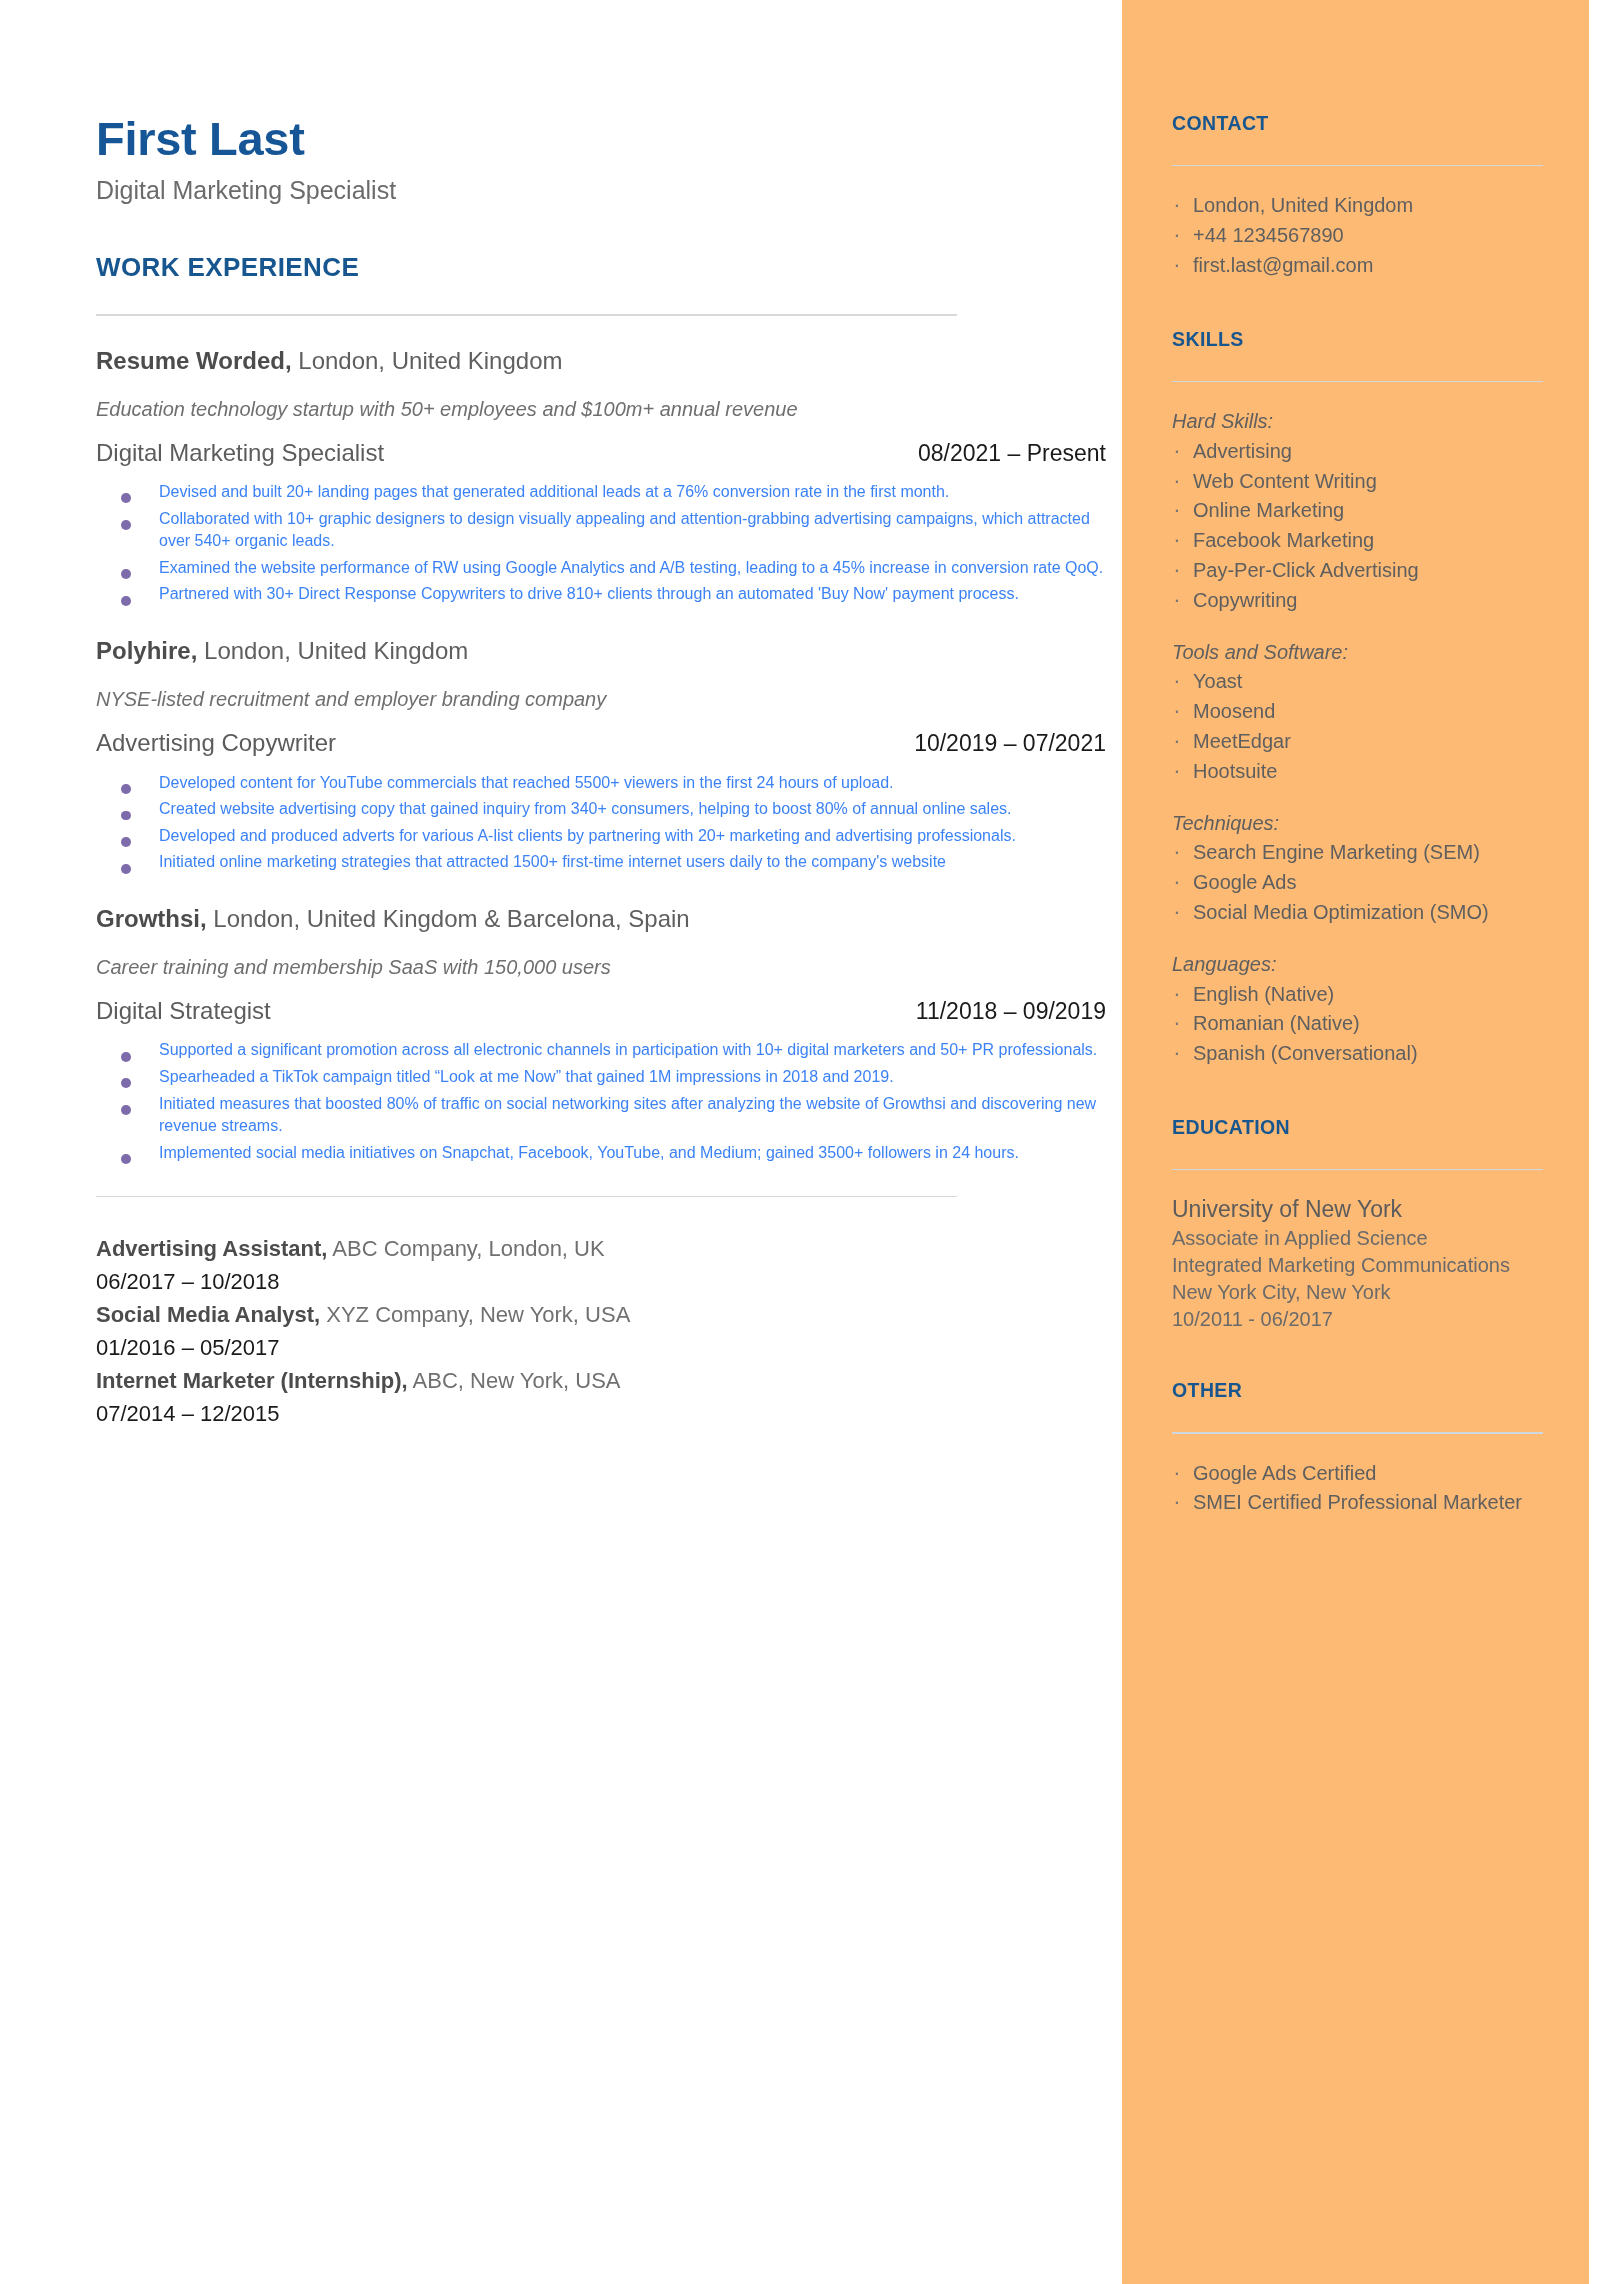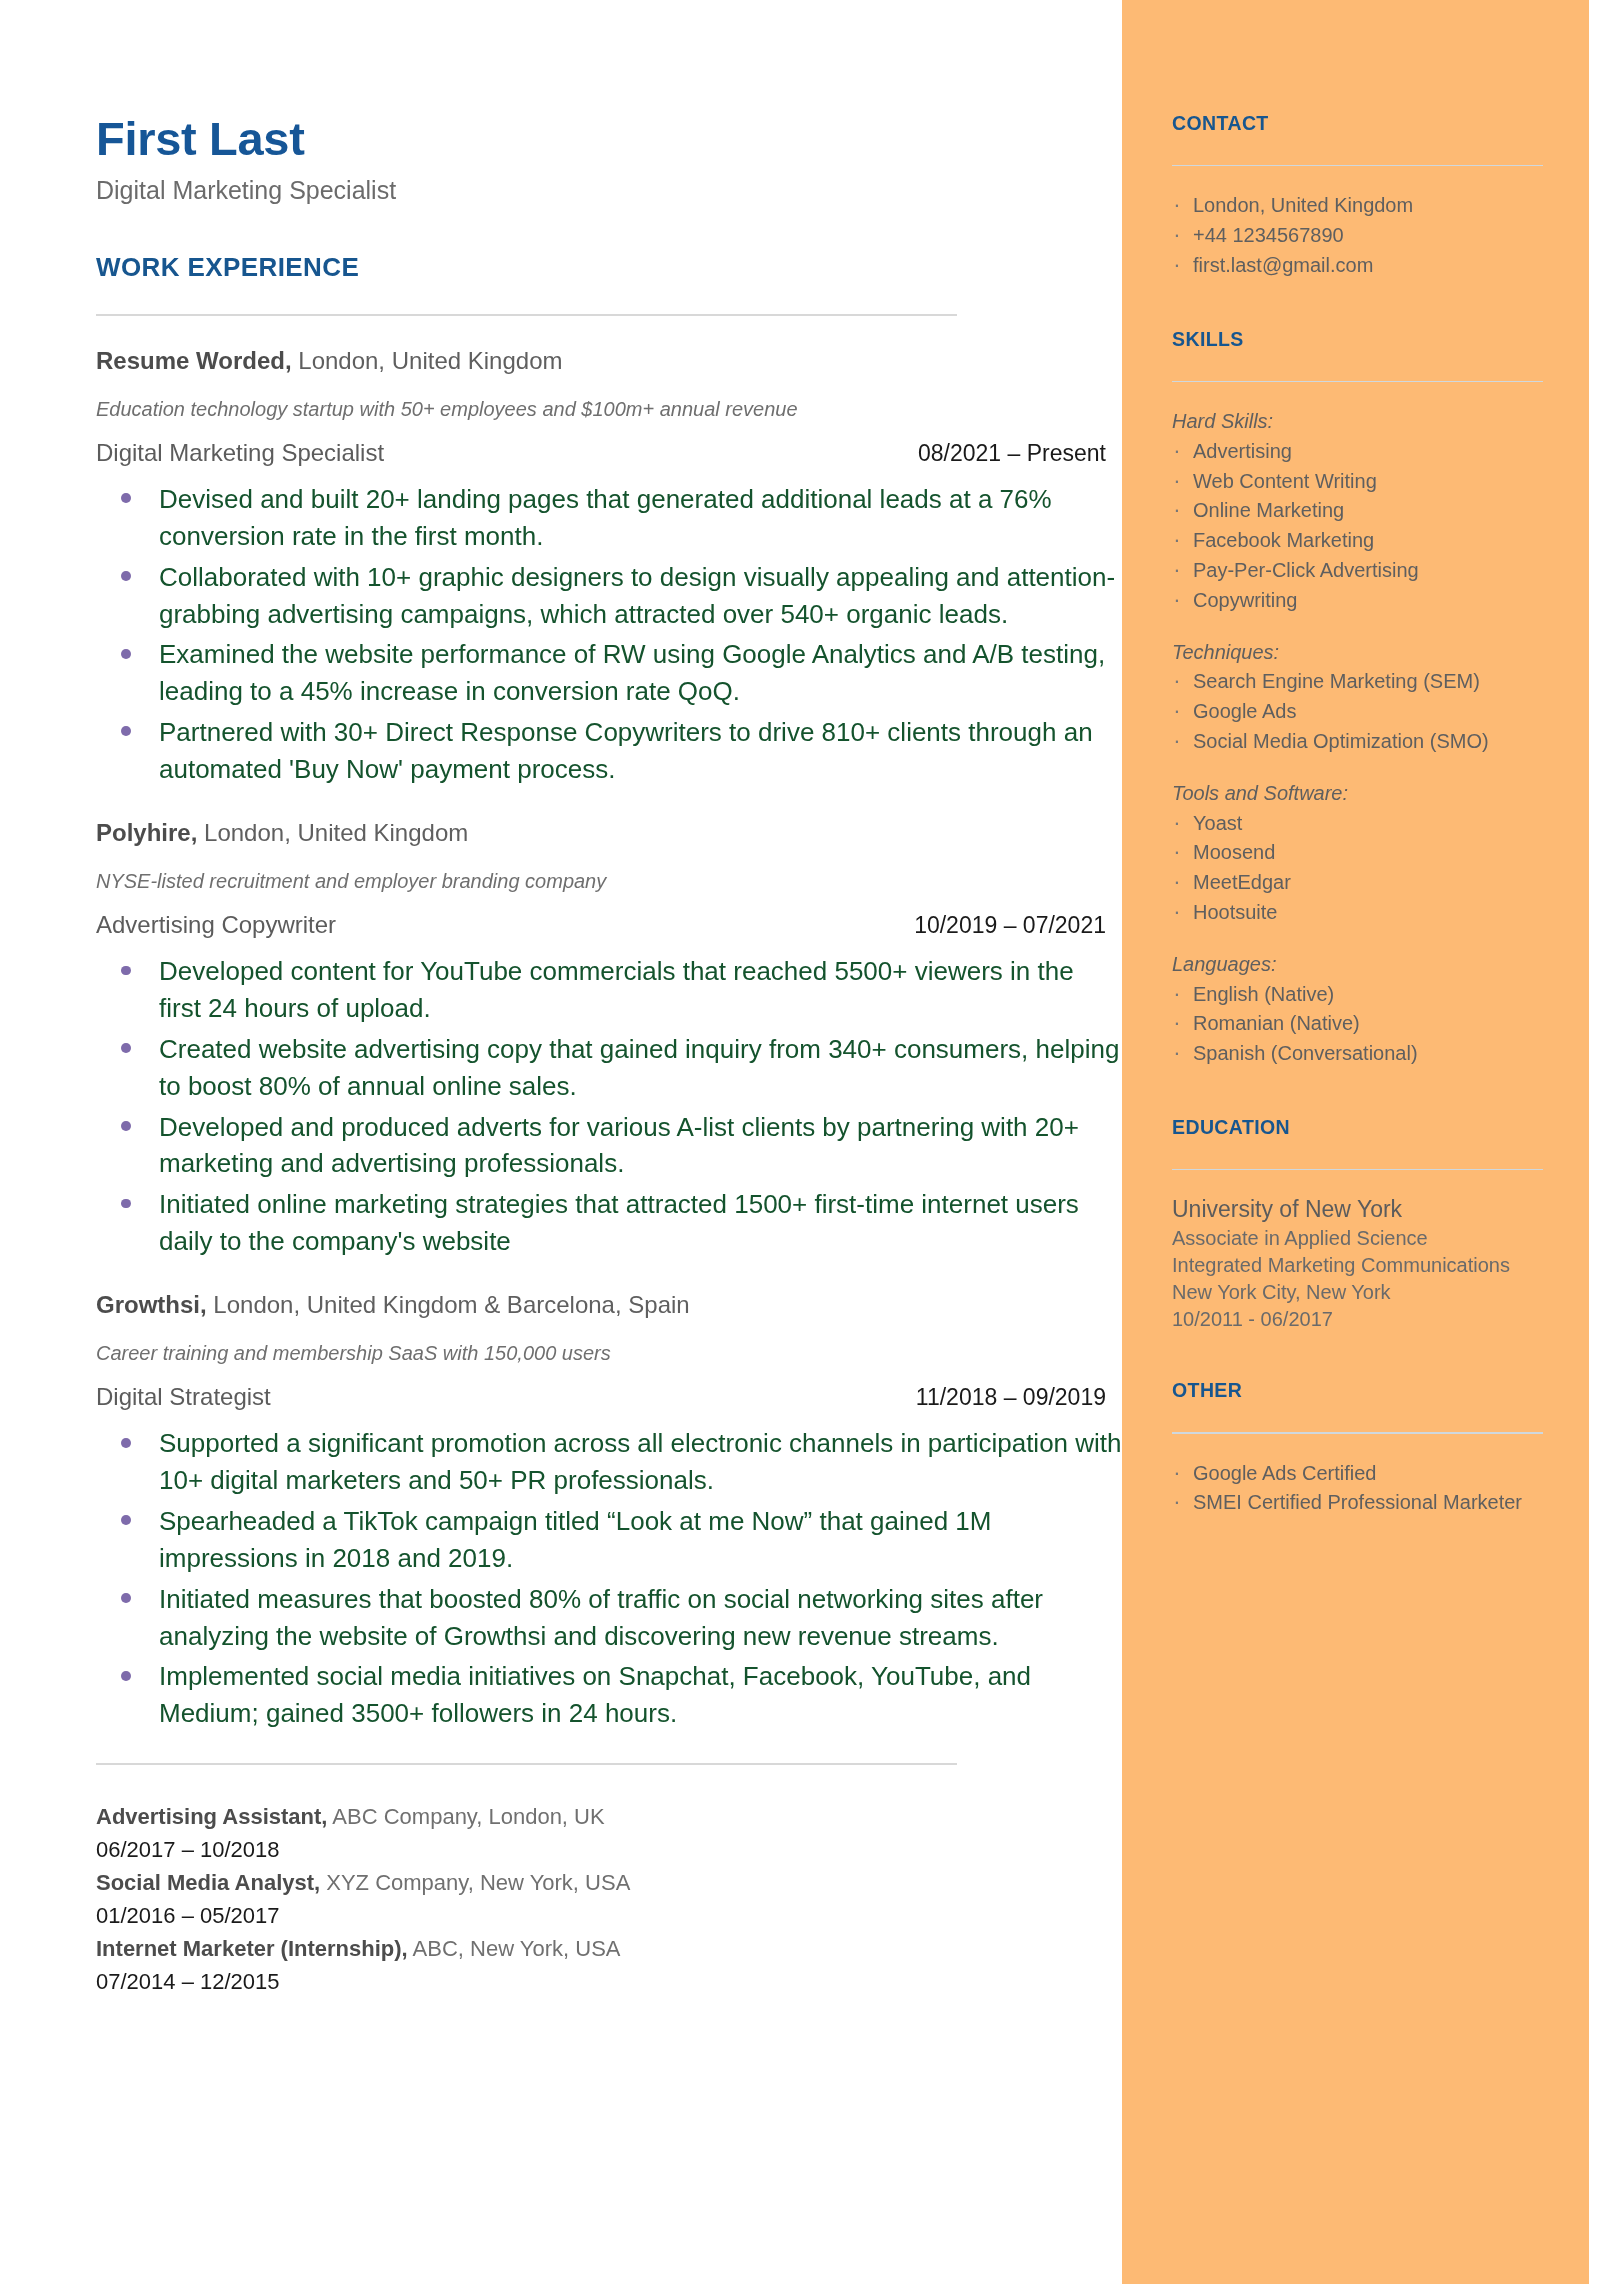--- a/index.html
+++ b/index.html
@@ -65,22 +65,22 @@
     align-items:baseline;
     margin-top:17px;
     width:1010px;
   }
   .job-title { font-size:24px; color:#5c5c5c; }
   .job-dates { font-size:23px; color:#1a1a1a; white-space:nowrap; }
 
   ul.bullets { list-style:none; margin-top:14.3px; }
   ul.bullets li {
     position:relative;
-    font-size:26px;
-    color:#14532d;
+    font-size:16px;
+    color:#3b82f6;
     line-height:1.42;
     padding-left:63px;
     margin-bottom:3.9px;
     max-width:1061px;
   }
   ul.bullets li::before {
     content:"";
     position:absolute;
     left:25px;
     top:12.4px;
@@ -255,34 +255,34 @@
           <ul class="side-list">
             <li>Advertising</li>
             <li>Web Content Writing</li>
             <li>Online Marketing</li>
             <li>Facebook Marketing</li>
             <li>Pay-Per-Click Advertising</li>
             <li>Copywriting</li>
           </ul>
         </div>
         <div class="skill-group">
-          <div class="side-sublabel">Techniques:</div>
-          <ul class="side-list">
-            <li>Search Engine Marketing (SEM)</li>
-            <li>Google Ads</li>
-            <li>Social Media Optimization (SMO)</li>
-          </ul>
-        </div>
-        <div class="skill-group">
           <div class="side-sublabel">Tools and Software:</div>
           <ul class="side-list">
             <li>Yoast</li>
             <li>Moosend</li>
             <li>MeetEdgar</li>
             <li>Hootsuite</li>
+          </ul>
+        </div>
+        <div class="skill-group">
+          <div class="side-sublabel">Techniques:</div>
+          <ul class="side-list">
+            <li>Search Engine Marketing (SEM)</li>
+            <li>Google Ads</li>
+            <li>Social Media Optimization (SMO)</li>
           </ul>
         </div>
         <div class="skill-group">
           <div class="side-sublabel">Languages:</div>
           <ul class="side-list">
             <li>English (Native)</li>
             <li>Romanian (Native)</li>
             <li>Spanish (Conversational)</li>
           </ul>
         </div>

